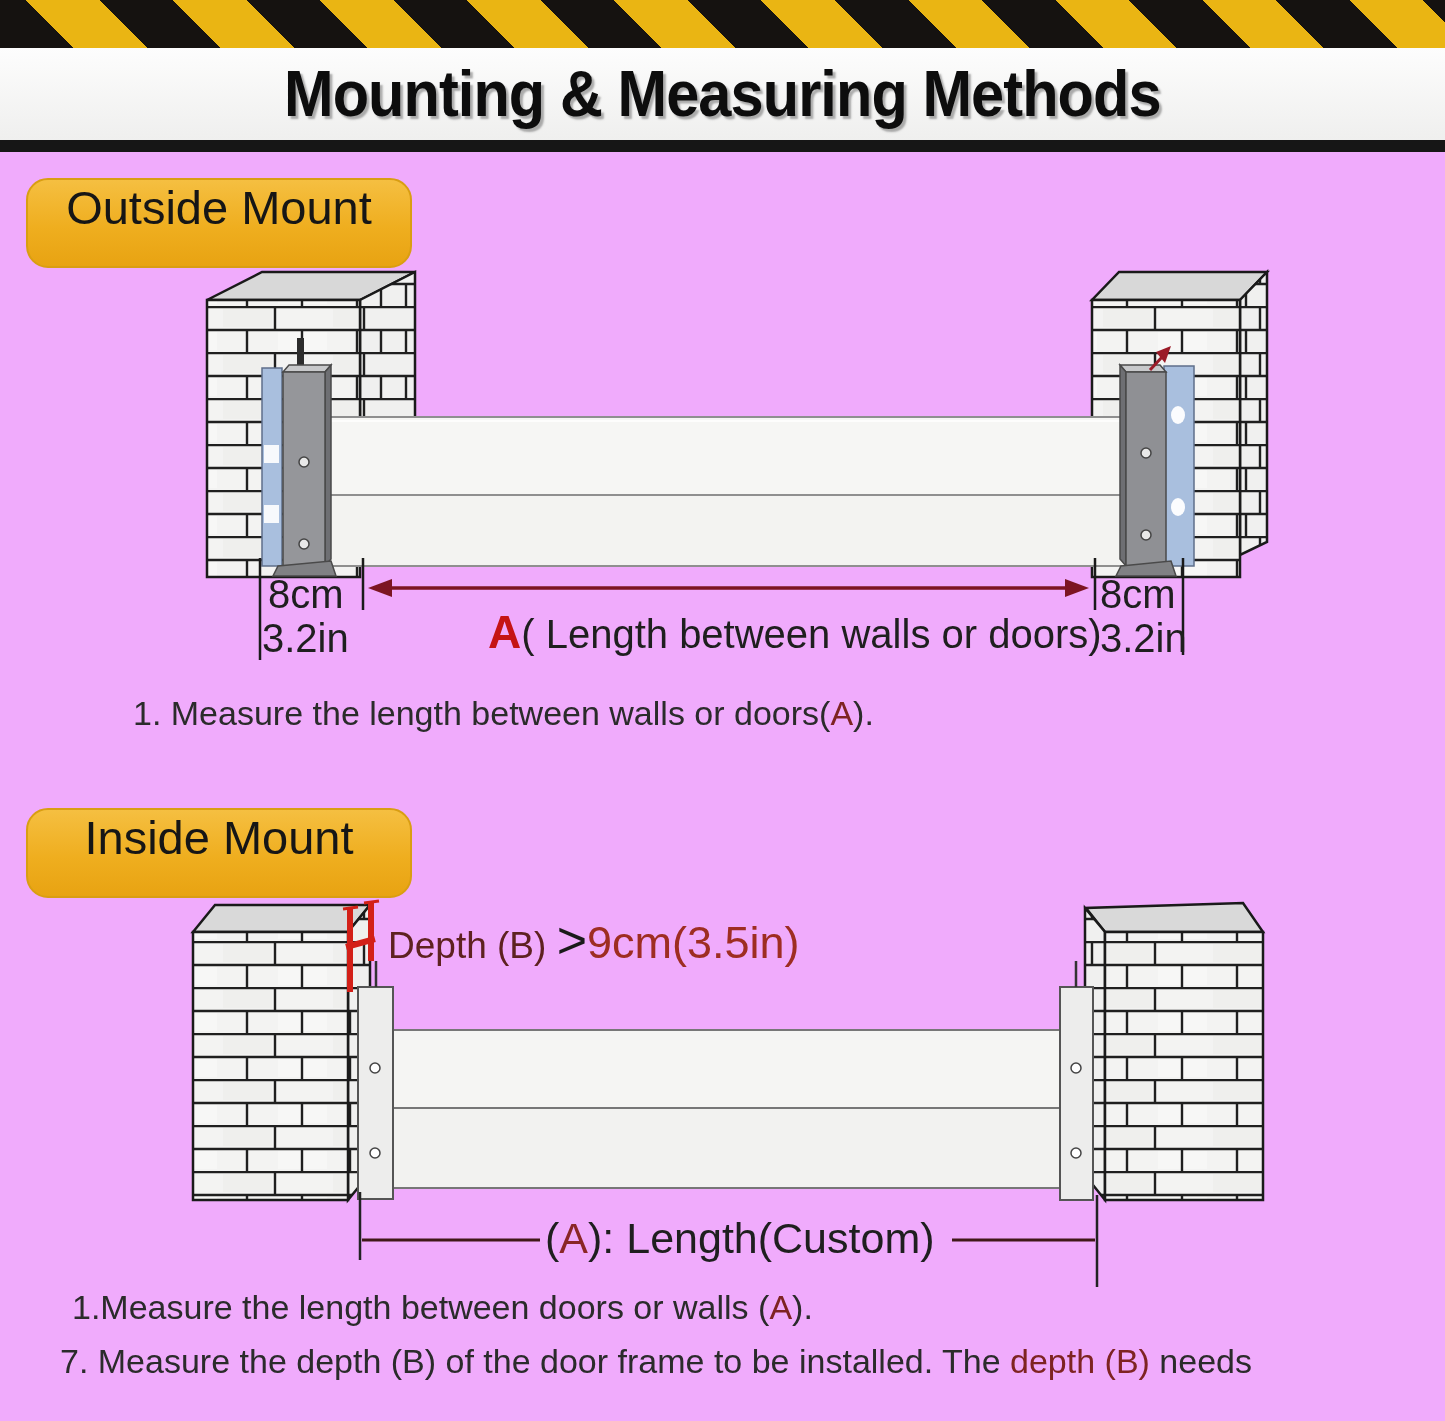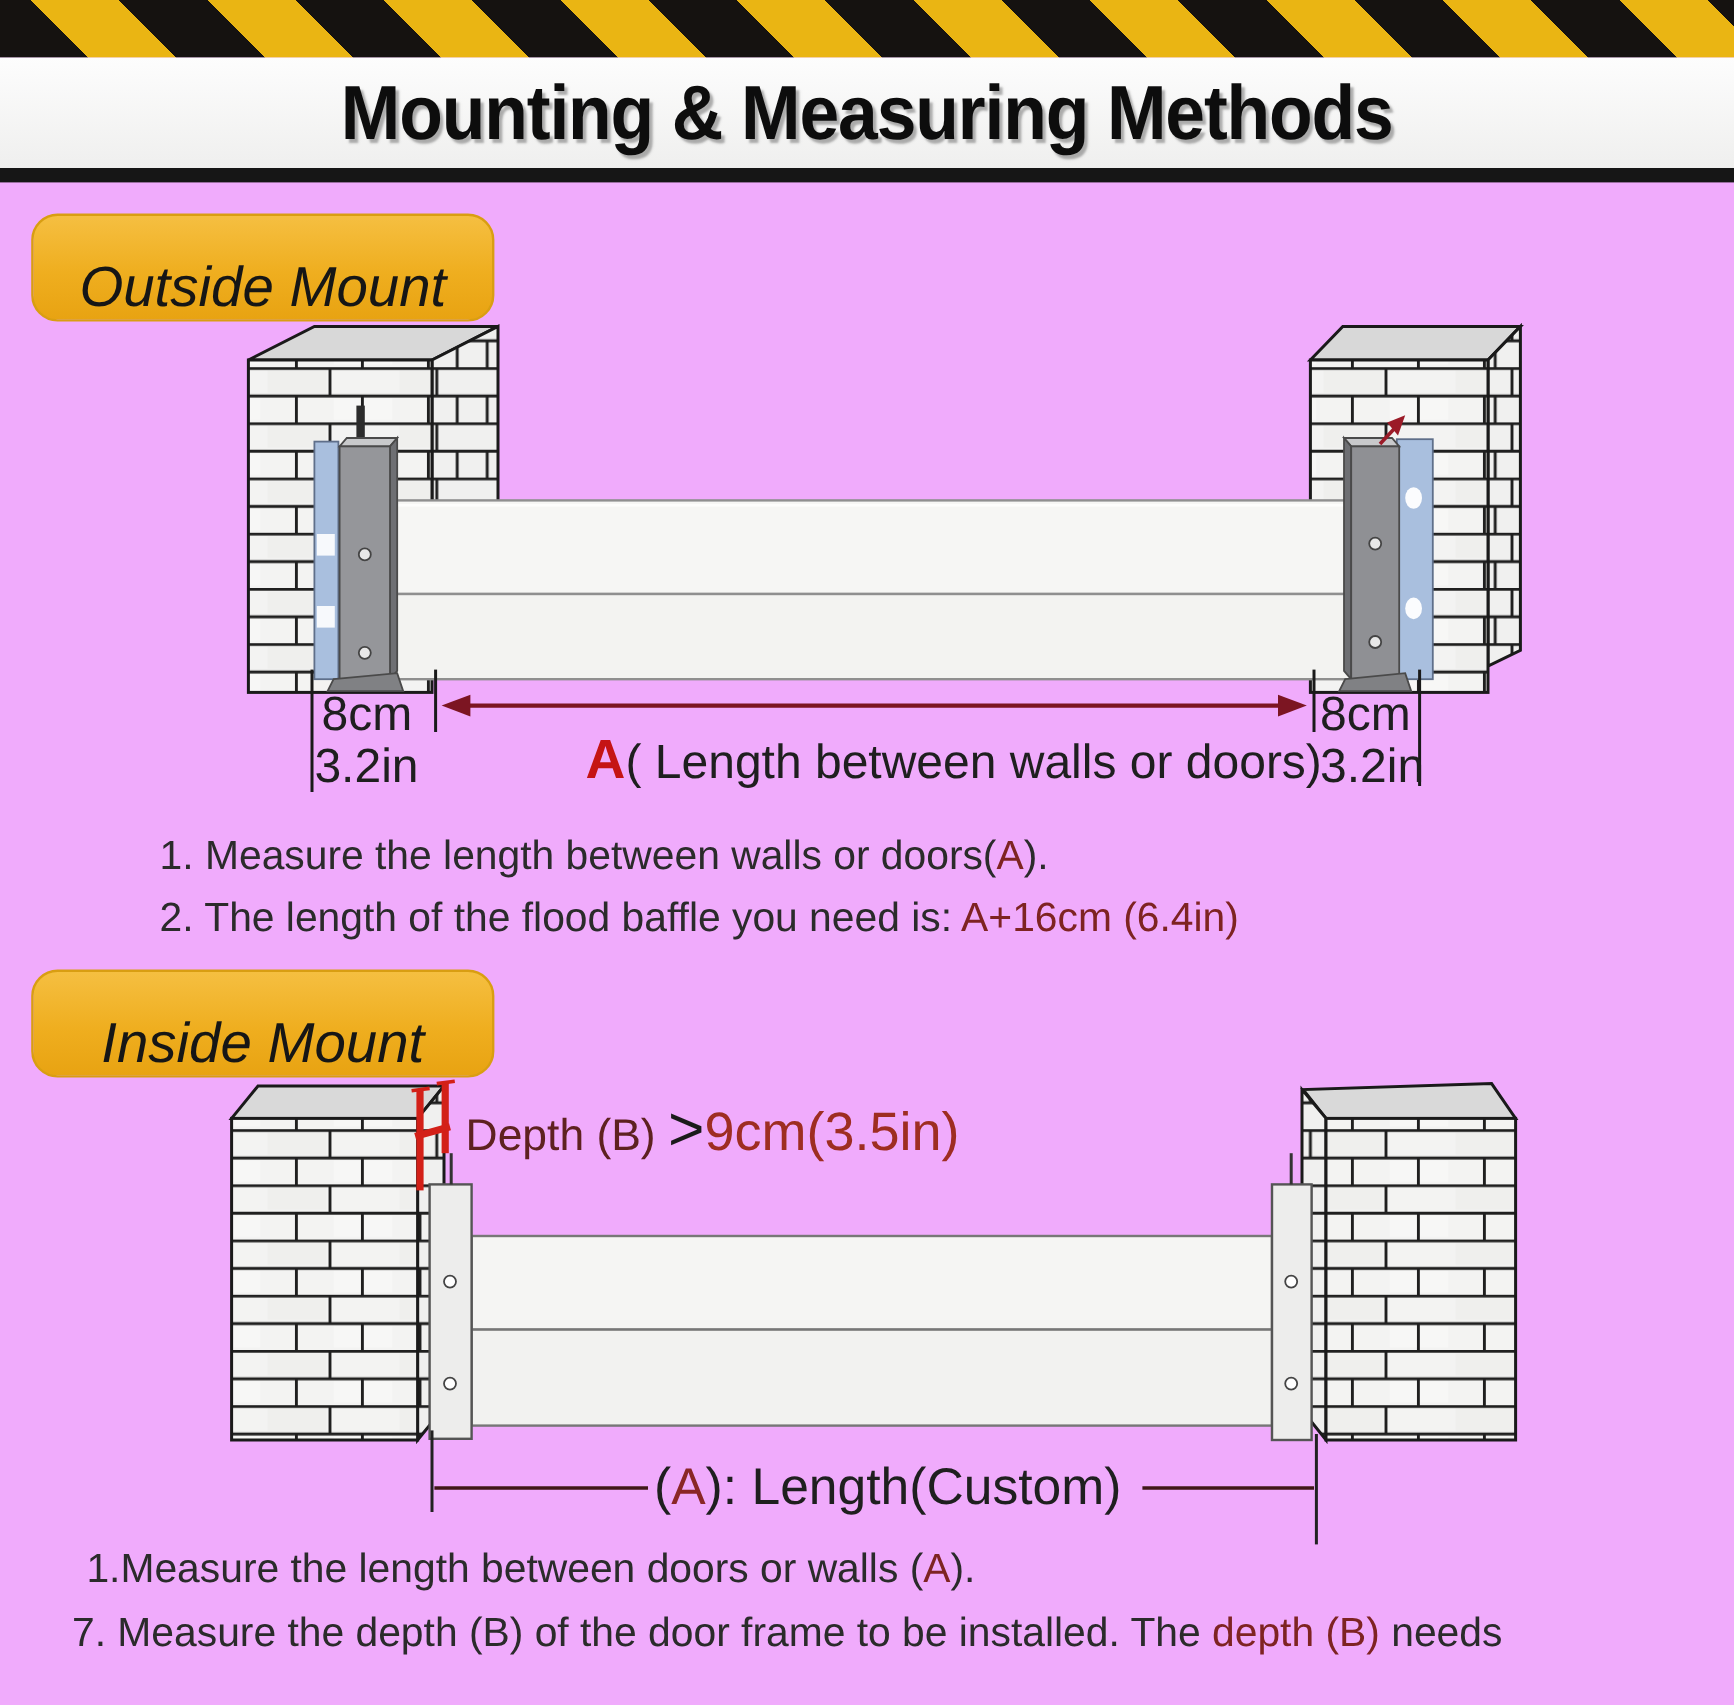--- a/index.html
+++ b/index.html
@@ -21,22 +21,22 @@
     display:inline-block;font-size:64px;font-weight:bold;color:#0d0d0d;
     letter-spacing:-1px;transform:scaleX(.93);white-space:nowrap;
     text-shadow:3px 3px 2px rgba(110,110,110,.55);
   }
   .header-bar{position:absolute;left:0;top:140px;width:1445px;height:12px;background:#161616;}
   
   .badge{
     position:absolute;left:26px;width:382px;height:86px;border-radius:22px;
     background:linear-gradient(180deg,#f5bf41 0%,#efae1f 55%,#e8a312 100%);
     border:2px solid #d99e12;
-    display:flex;align-items:flex-end;justify-content:center;
-    font-size:47px;color:#161616;white-space:nowrap;font-style:italic;
+    display:flex;align-items:flex-start;justify-content:center;
+    font-size:47px;color:#161616;white-space:nowrap;
   }
   .badge.outside{top:178px;}
   .badge.inside{top:808px;}
   
   .diagram{position:absolute;left:0;}
   .diagram.outside{top:260px;}
   .diagram.inside{top:895px;}
   
   .instr{position:absolute;font-size:34px;line-height:38px;color:#2b2b2b;white-space:nowrap;}
   .instr .red{color:#7e2322;}
@@ -141,21 +141,20 @@
       <text x="1100" y="348" font-size="40" fill="#1f1f1f">8cm</text>
       <text x="1100" y="392" font-size="40" fill="#1f1f1f">3.2in</text>
 
       <text x="488" y="388">
         <tspan font-size="46" font-weight="bold" fill="#c51414">A</tspan><tspan font-size="40" fill="#1f1f1f">( Length between walls or doors)</tspan>
       </text>
     </g>
   </svg>
 
   <div class="instr o-step1"><span>1. Measure the length between walls or doors(</span><span class="red">A</span><span>).</span></div>
-  <div class="instr o-step2"><span>2. The length of the flood baffle you need is: </span><span class="red">A+16cm (6.4in)</span></div>
 
   <div class="badge inside">
     <span>Inside Mount</span>
   </div>
 
   <svg class="diagram inside" width="1445" height="400" viewBox="0 0 1445 400">
 
     <g>
       <polygon points="193,37 215,10 370,10 348,37" fill="#d9d9d9" stroke="#1a1a1a" stroke-width="2.5"></polygon>
       <polygon points="348,37 370,10 370,278 348,305" fill="url(#bricksSide)" stroke="#1a1a1a" stroke-width="2.5"></polygon>

